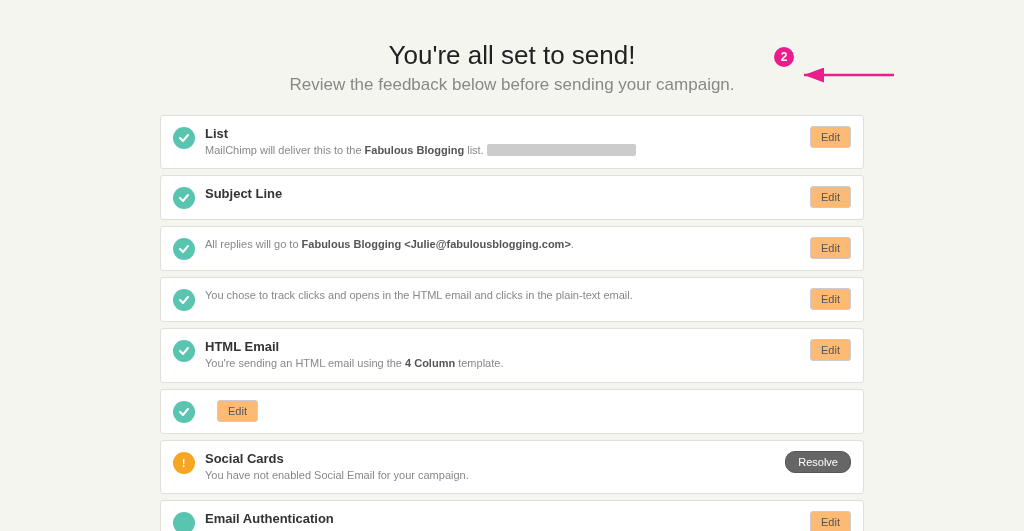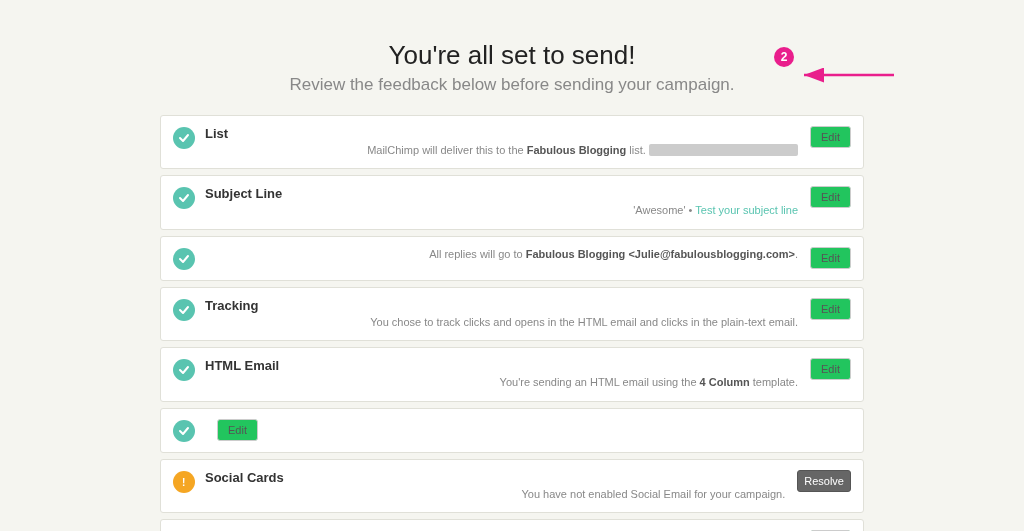--- a/index.html
+++ b/index.html
@@ -67,21 +67,20 @@
     .item-title {
       font-size: 13px;
       font-weight: 600;
       color: #333;
       margin-bottom: 2px;
     }
     .item-desc {
       font-size: 11px;
       color: #888;
       line-height: 1.4;
-      text-align: right;
     }
     .item-desc a {
       color: #59c4b0;
       text-decoration: none;
     }
     .item-desc strong {
       font-weight: 600;
       color: #555;
     }
     .item-desc .blurred {
@@ -89,33 +88,33 @@
       color: transparent;
       border-radius: 2px;
       font-size: 11px;
       padding: 0 20px;
     }
     .item-action {
       margin-left: 12px;
       flex-shrink: 0;
     }
     .btn-edit {
-      background: #22c55e;
+      background: #fdba74;
       border: 1px solid #ccc;
       border-radius: 3px;
       padding: 4px 10px;
       font-size: 11px;
       color: #555;
       cursor: pointer;
     }
     .btn-resolve {
       background: #666;
       border: 1px solid #555;
-      border-radius: 3px;
-      padding: 4px 6px;
+      border-radius: 10px;
+      padding: 4px 12px;
       font-size: 11px;
       color: #fff;
       cursor: pointer;
     }
     
     .page-wrapper {
       position: relative;
       flex: 1;
       display: flex;
       flex-direction: column;
@@ -154,21 +153,20 @@
     </div>
 
     <div class="checklist-item">
       <div class="check-icon green">
         <svg viewBox="0 0 12 12" fill="none">
             <polyline points="2,6 5,9 10,3" stroke="white" stroke-width="2" stroke-linecap="round" stroke-linejoin="round"></polyline>
           </svg>
       </div>
       <div class="item-content">
         <div class="item-title">Subject Line</div>
-        <div class="item-desc">'Awesome' • <a href="#">Test your subject line</a></div>
       </div>
       <div class="item-action">
         <button class="btn-edit">Edit</button>
       </div>
     </div>
 
     <div class="checklist-item">
       <div class="check-icon green">
         <svg viewBox="0 0 12 12" fill="none">
             <polyline points="2,6 5,9 10,3" stroke="white" stroke-width="2" stroke-linecap="round" stroke-linejoin="round"></polyline>
@@ -182,21 +180,20 @@
       </div>
     </div>
 
     <div class="checklist-item">
       <div class="check-icon green">
         <svg viewBox="0 0 12 12" fill="none">
             <polyline points="2,6 5,9 10,3" stroke="white" stroke-width="2" stroke-linecap="round" stroke-linejoin="round"></polyline>
           </svg>
       </div>
       <div class="item-content">
-        <div class="item-title">Tracking</div>
         <div class="item-desc">You chose to track clicks and opens in the HTML email and clicks in the plain-text email.</div>
       </div>
       <div class="item-action">
         <button class="btn-edit">Edit</button>
       </div>
     </div>
 
     <div class="checklist-item">
       <div class="check-icon green">
         <svg viewBox="0 0 12 12" fill="none">

